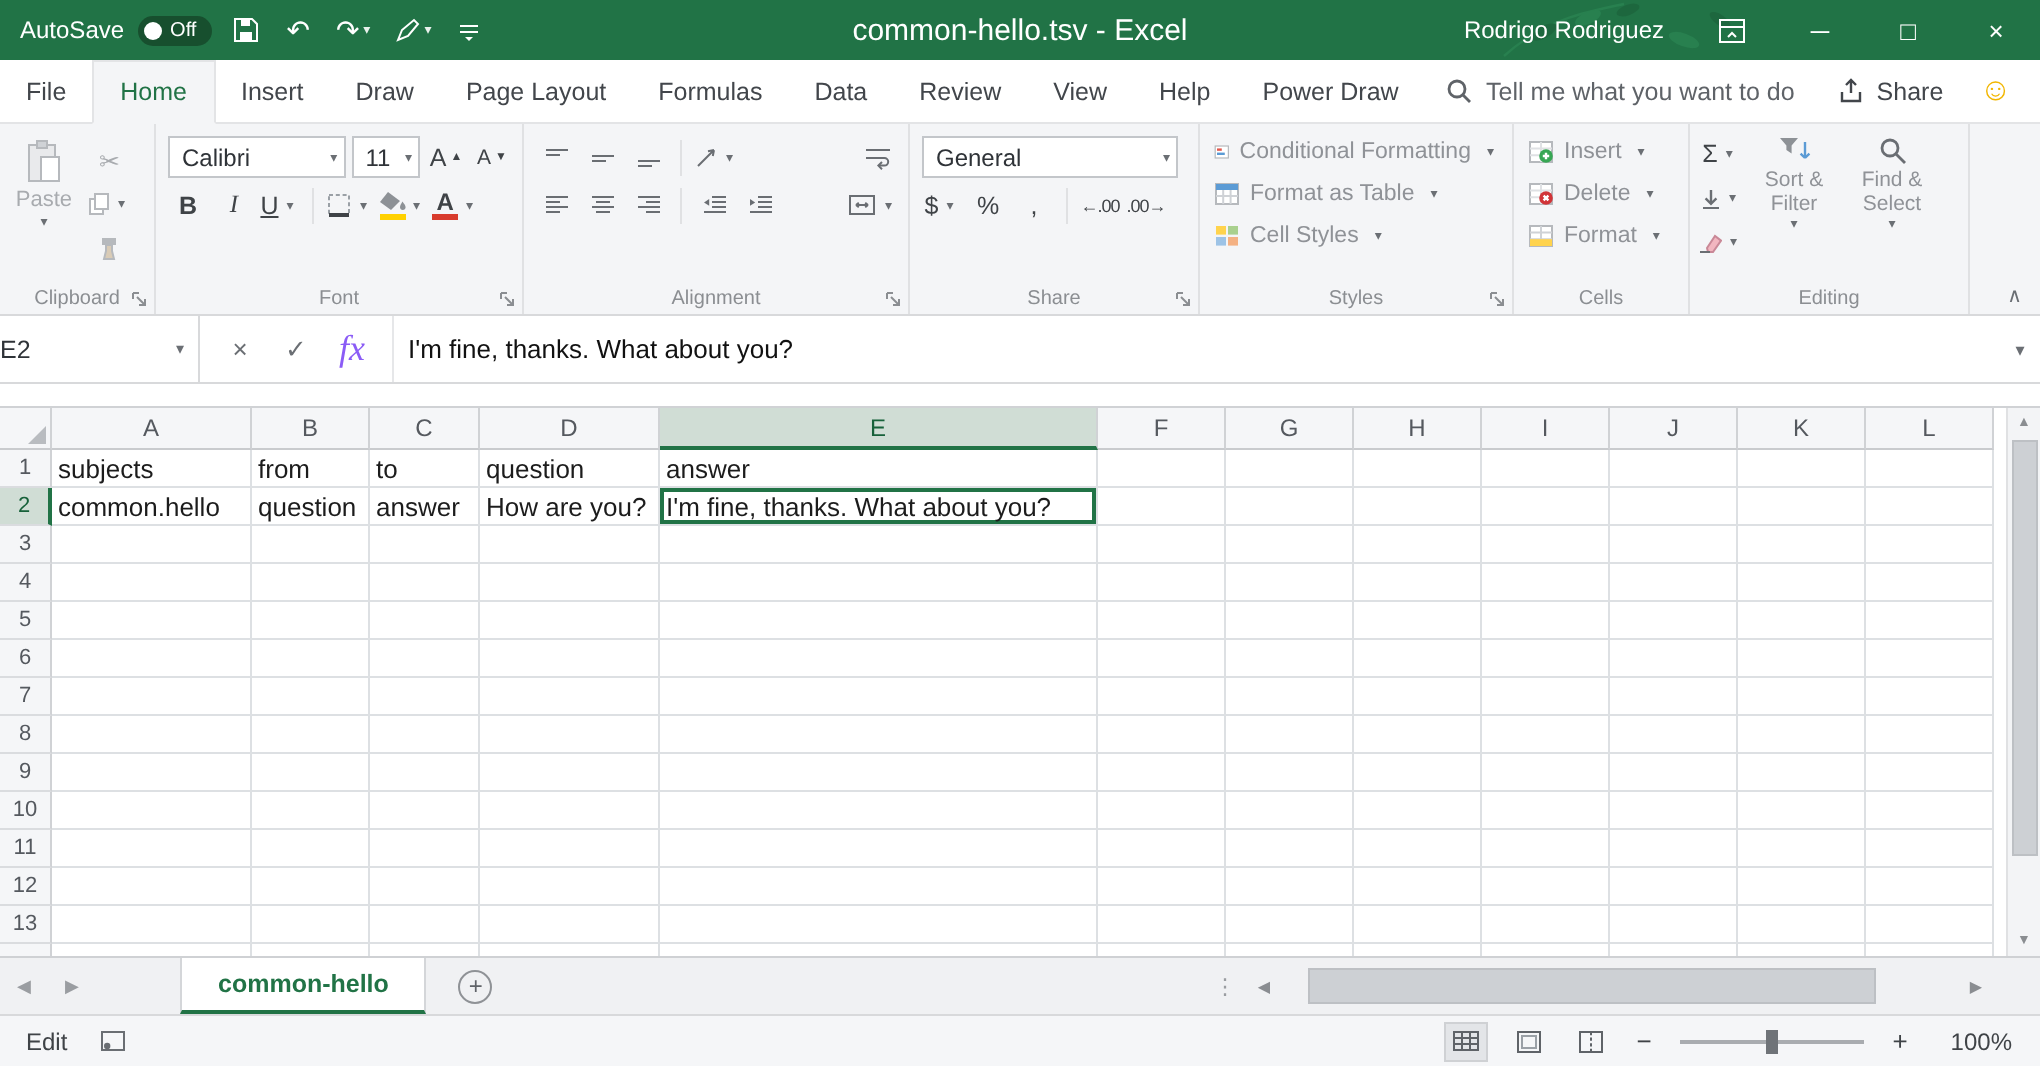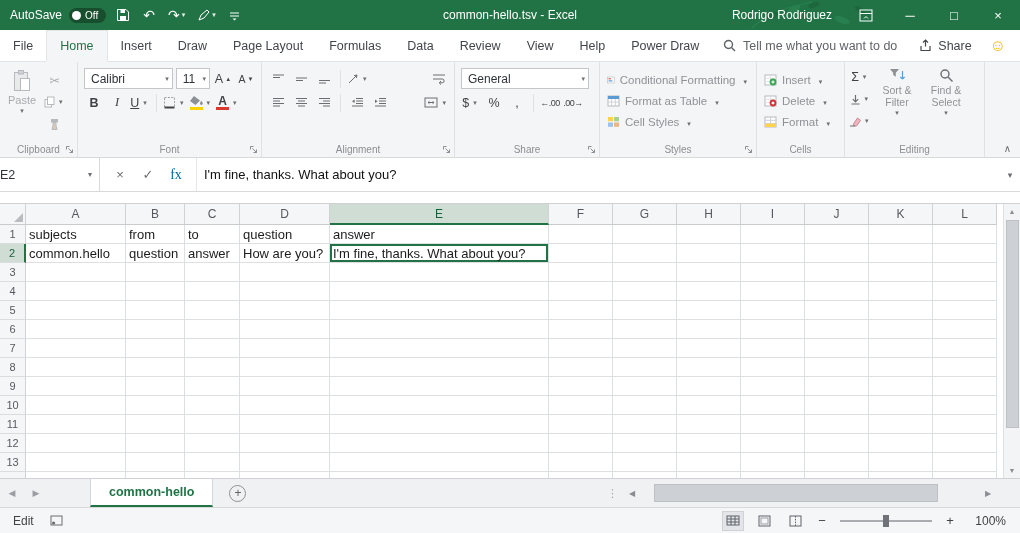--- a/index.html
+++ b/index.html
@@ -8,21 +8,21 @@
   .window{position:relative;width:1020px;height:533px;background:#fff;overflow:hidden}
 
   
   .titlebar{height:30px;background:#217346;display:flex;align-items:center;color:#fff;position:relative}
   .tb-left{display:flex;align-items:center;gap:7px;padding-left:10px;z-index:3}
   .as-label{font-size:12px}
   .as-pill{display:inline-flex;align-items:center;gap:4px;background:#174f2e;border-radius:9px;padding:2px 8px 2px 3px;font-size:10px}
   .as-knob{width:9px;height:9px;border-radius:50%;background:#fff;display:inline-block}
   .qat-btn{display:inline-flex;align-items:center;height:30px;padding:0 3px;font-size:14px;color:#fff}
   .qat-btn .mini{font-size:7px;margin-left:2px;opacity:.9}
-  .tb-title{position:absolute;left:0;right:0;top:0;height:30px;display:flex;align-items:center;justify-content:center;font-size:12px;color:#fff;z-index:1}
+  .tb-title{position:absolute;left:0;right:0;top:0;height:30px;display:flex;align-items:center;justify-content:center;font-size:15px;color:#fff;z-index:1}
   .tb-right{margin-left:auto;display:flex;align-items:center;z-index:3}
   .tb-user{font-size:12px;margin-right:12px}
   .tb-btn{width:44px;height:30px;display:flex;align-items:center;justify-content:center;font-size:13px;color:#fff}
   .leaves{position:absolute;right:148px;top:0;height:30px;z-index:2;opacity:.55}
 
   
   .tabrow{height:32px;background:#fff;display:flex;align-items:stretch;border-bottom:1px solid #e3e4e6;position:relative}
   .rtab{padding:0 13px;display:flex;align-items:center;font-size:12.5px;color:#42464b}
   .rtab.active{color:#217346;background:#f4f5f7;border:1px solid #e3e4e6;border-bottom:1px solid #f4f5f7;margin-bottom:-1px}
   .tellme{display:flex;align-items:center;gap:7px;color:#5f6368;font-size:12.5px;margin-left:auto;padding:0 8px}
@@ -43,33 +43,33 @@
   .tiny{font-size:6px;margin-left:1px}
   .bigbtn{width:36px;display:flex;flex-direction:column;align-items:center;font-size:11px;gap:1px;padding-top:4px}
   .clip-body{display:flex;gap:4px}
   .clip-col{display:flex;flex-direction:column;gap:2px;padding-top:5px}
   .b-bold{font-weight:bold}.i-ital{font-style:italic;font-family:"Liberation Serif",serif}
   .u-und{text-decoration:underline}
   .stack{display:flex;flex-direction:column;align-items:center;line-height:1}
   .cbar{width:13px;height:3px;margin-top:1px}
   .fcA{font-size:12px;font-weight:bold;color:#3f4347;line-height:10px}
   .decglyph{font-size:9px;color:#3f4347;letter-spacing:-.5px}
-  .srow{display:flex;align-items:flex-end;gap:5px;height:21px;font-size:11.5px;color:#8f9297;padding:0 3px;white-space:nowrap}
+  .srow{display:flex;align-items:center;gap:5px;height:21px;font-size:11.5px;color:#8f9297;padding:0 3px;white-space:nowrap}
   .edit-body{display:flex;gap:2px}
   .ecol{display:flex;flex-direction:column;gap:2px;padding-top:2px}
   .ebig{width:47px;display:flex;flex-direction:column;align-items:center;justify-content:flex-start;font-size:10.5px;color:#8f9297;text-align:center;line-height:1.15;padding-top:3px;gap:1px}
   .ribbon-collapse{position:absolute;right:9px;bottom:3px;font-size:10px;color:#6a6e73}
 
   
   .fbar{height:34px;background:#fff;border-bottom:1px solid #d8d9db;display:flex;align-items:stretch}
   .namebox{width:100px;border-right:1px solid #d8d9db;display:flex;align-items:center;font-size:12.5px;color:#2f3338;}
   .nb-dd{margin-left:auto;width:18px;text-align:center;color:#6b6f74;font-size:8px}
   .fb-btns{display:flex;align-items:center;gap:4px;padding:0 8px;border-right:1px solid #e6e7e9}
   .fb-btn{width:24px;height:24px;display:flex;align-items:center;justify-content:center;font-size:13px;color:#6b6f74}
-  .fb-btn.fx{font-family:"Liberation Serif",serif;font-size:14px;color:#0369a1}
+  .fb-btn.fx{font-family:"Liberation Serif",serif;font-style:italic;font-size:18px;color:#8b5cf6}
   .fb-input{flex:1;display:flex;align-items:center;font-size:13px;color:#111;padding-left:7px;white-space:nowrap;overflow:hidden}
   .fb-exp{width:20px;display:flex;align-items:center;justify-content:center;color:#6b6f74;font-size:9px}
   .fspacer{height:11px;background:#fff}
 
   
   .gridwrap{position:relative;height:275px;background:#fff;border-top:1px solid #d0d2d5;overflow:hidden}
   .grow{display:flex}
   .ch{height:21px;background:#f5f6f8;border-right:1px solid #d0d2d5;border-bottom:1px solid #c9cbce;font-size:12px;color:#55595f;display:flex;align-items:center;justify-content:center;flex:0 0 auto}
   .ch.sel{background:#d0ddd5;border-bottom:2px solid #217346;color:#17613a}
   .ch.corner{width:26px;position:relative}

